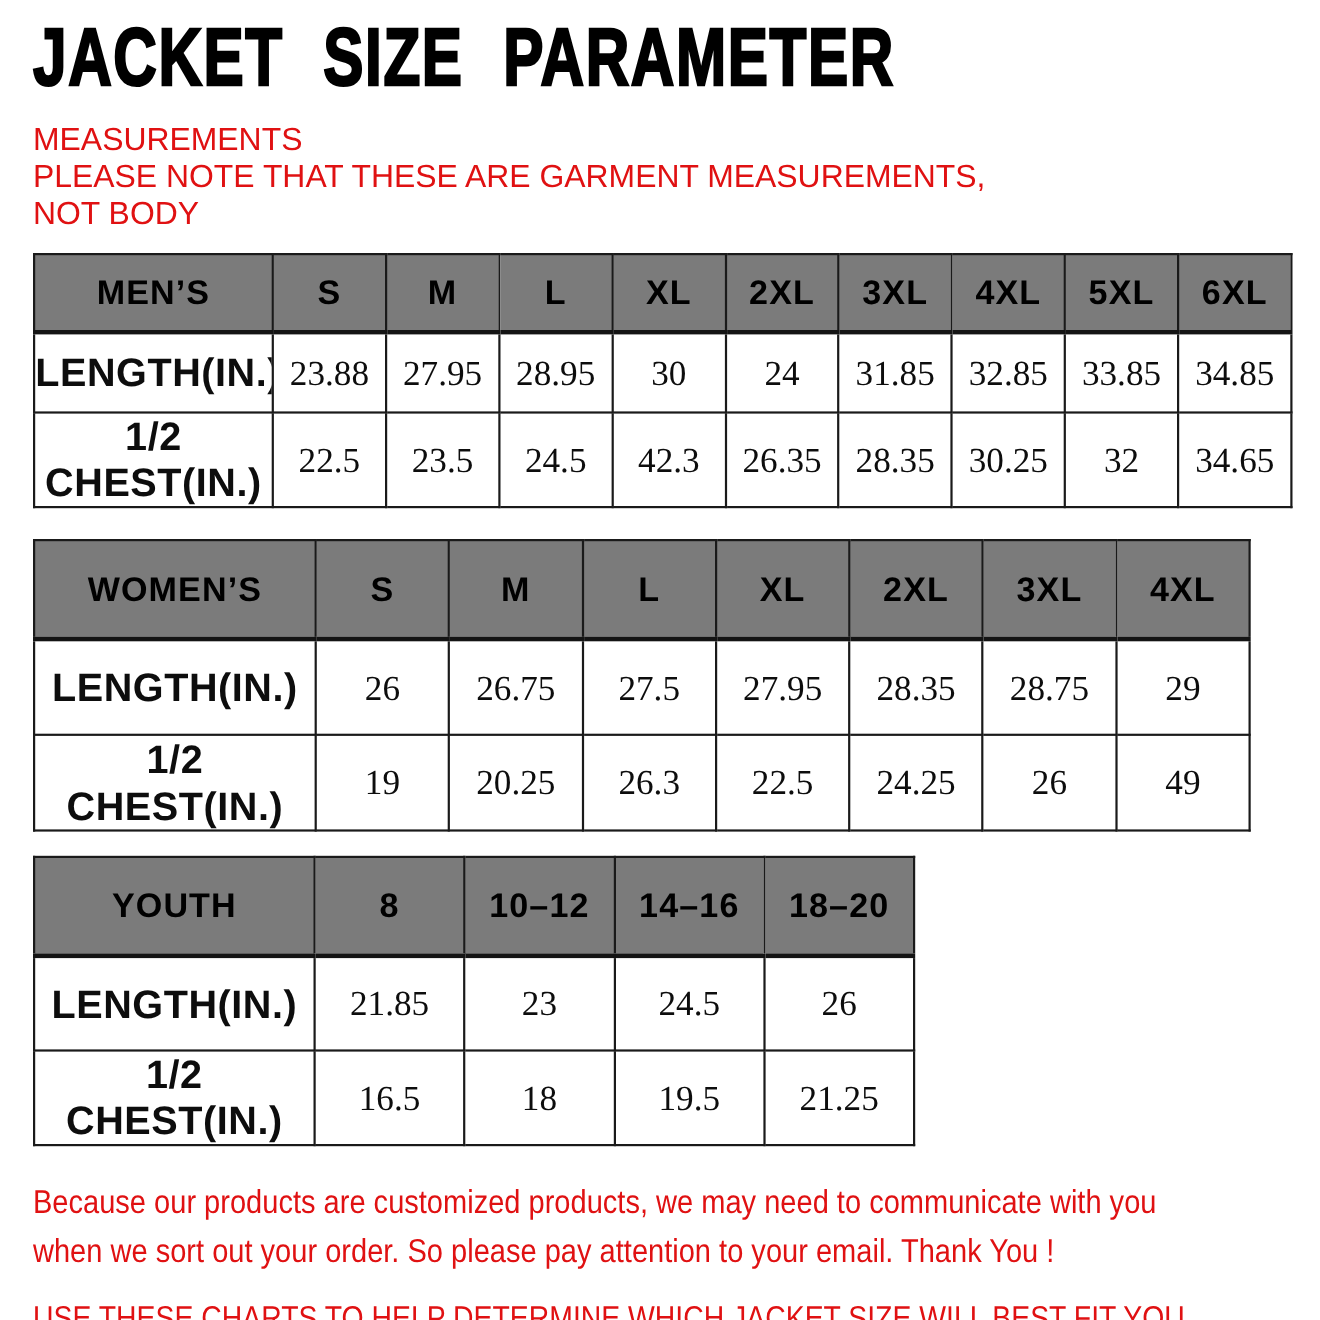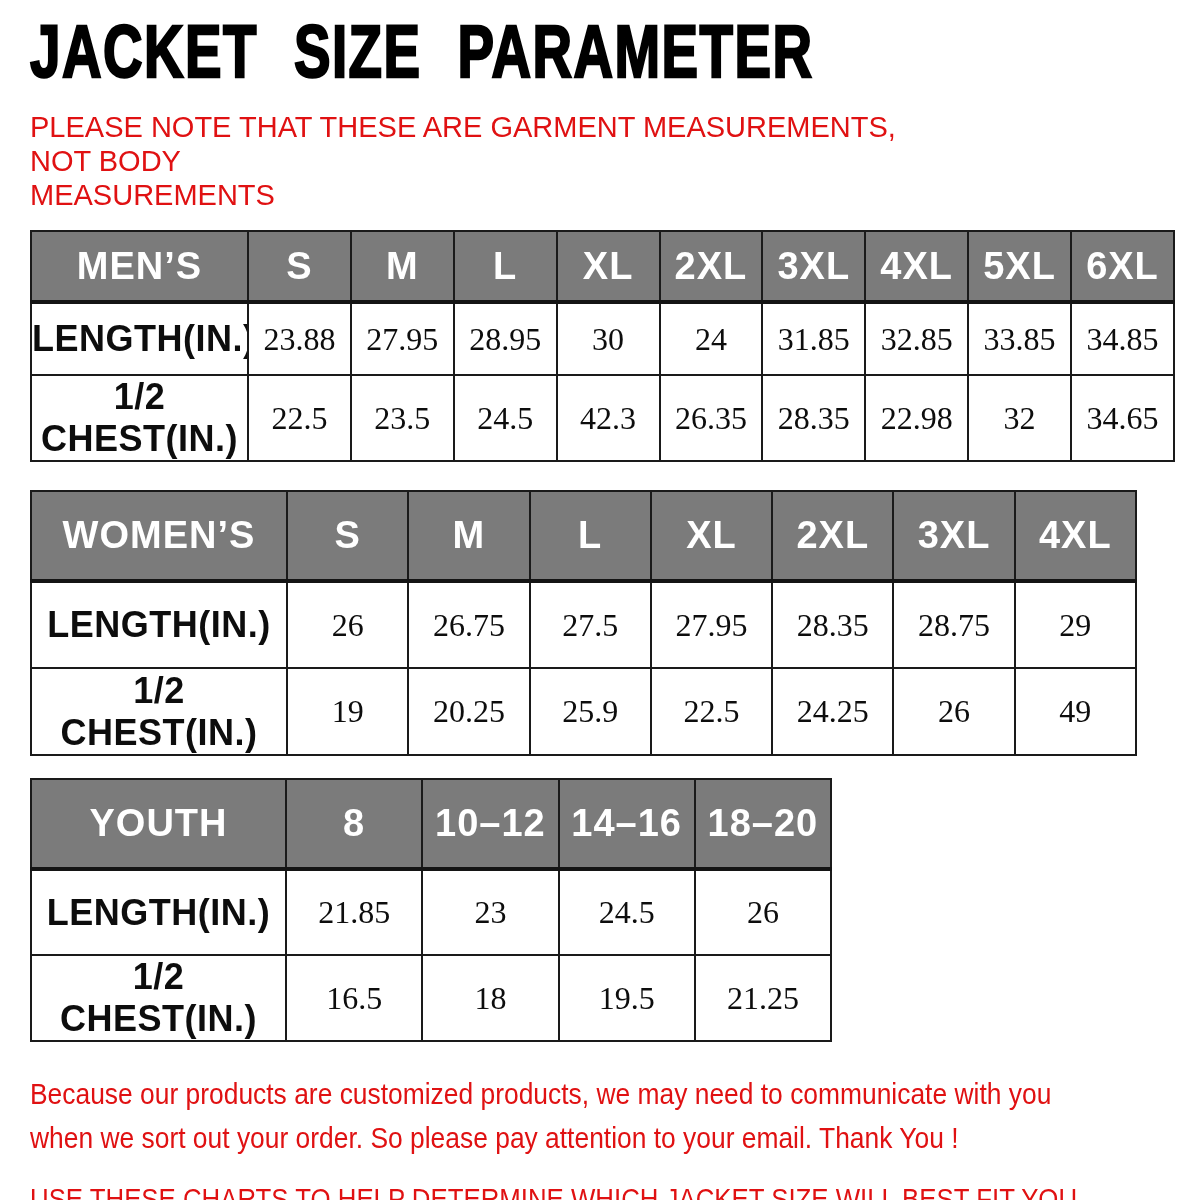--- a/index.html
+++ b/index.html
@@ -48,23 +48,23 @@
   }
   table.size-table th, table.size-table td {
     border: 2px solid #1a1a1a;
     text-align: center;
     vertical-align: middle;
     padding: 0;
     overflow: hidden;
   }
   table.size-table th {
     background: #7b7b7b;
-    color: #ffffff;
+    color: #000000;
     font-weight: bold;
-    font-size: 38px;
+    font-size: 31px;
     letter-spacing: 1px;
     border-bottom: 4px solid #141414;
   }
   td.rlabel {
     font-weight: bold;
     font-size: 36px;
     letter-spacing: 0.5px;
     color: #0d0d0d;
   }
   td.val {
@@ -109,22 +109,22 @@
   }
 </style>
 </head>
 <body>
 
 <div class="page">
 
   <h1 class="title">JACKET SIZE PARAMETER</h1>
 
   <p class="note">
+    <span>MEASUREMENTS</span>
     <span>PLEASE NOTE THAT THESE ARE GARMENT MEASUREMENTS, NOT BODY</span>
-    <span>MEASUREMENTS</span>
   </p>
 
   <table class="size-table mens">
     <colgroup>
         <col class="c0">
         <col span="9">
       </colgroup>
     <thead>
       <tr>
         <th>MEN’S</th>
@@ -153,21 +153,21 @@
         <td class="val">34.85</td>
       </tr>
       <tr>
         <td class="rlabel">1/2 CHEST(IN.)</td>
         <td class="val">22.5</td>
         <td class="val">23.5</td>
         <td class="val">24.5</td>
         <td class="val">42.3</td>
         <td class="val">26.35</td>
         <td class="val">28.35</td>
-        <td class="val">22.98</td>
+        <td class="val">30.25</td>
         <td class="val">32</td>
         <td class="val">34.65</td>
       </tr>
     </tbody>
   </table>
 
   <table class="size-table womens">
     <colgroup>
         <col class="c0">
         <col span="7">
@@ -192,21 +192,21 @@
         <td class="val">27.5</td>
         <td class="val">27.95</td>
         <td class="val">28.35</td>
         <td class="val">28.75</td>
         <td class="val">29</td>
       </tr>
       <tr>
         <td class="rlabel">1/2 CHEST(IN.)</td>
         <td class="val">19</td>
         <td class="val">20.25</td>
-        <td class="val">25.9</td>
+        <td class="val">26.3</td>
         <td class="val">22.5</td>
         <td class="val">24.25</td>
         <td class="val">26</td>
         <td class="val">49</td>
       </tr>
     </tbody>
   </table>
 
   <table class="size-table youth">
     <colgroup>

